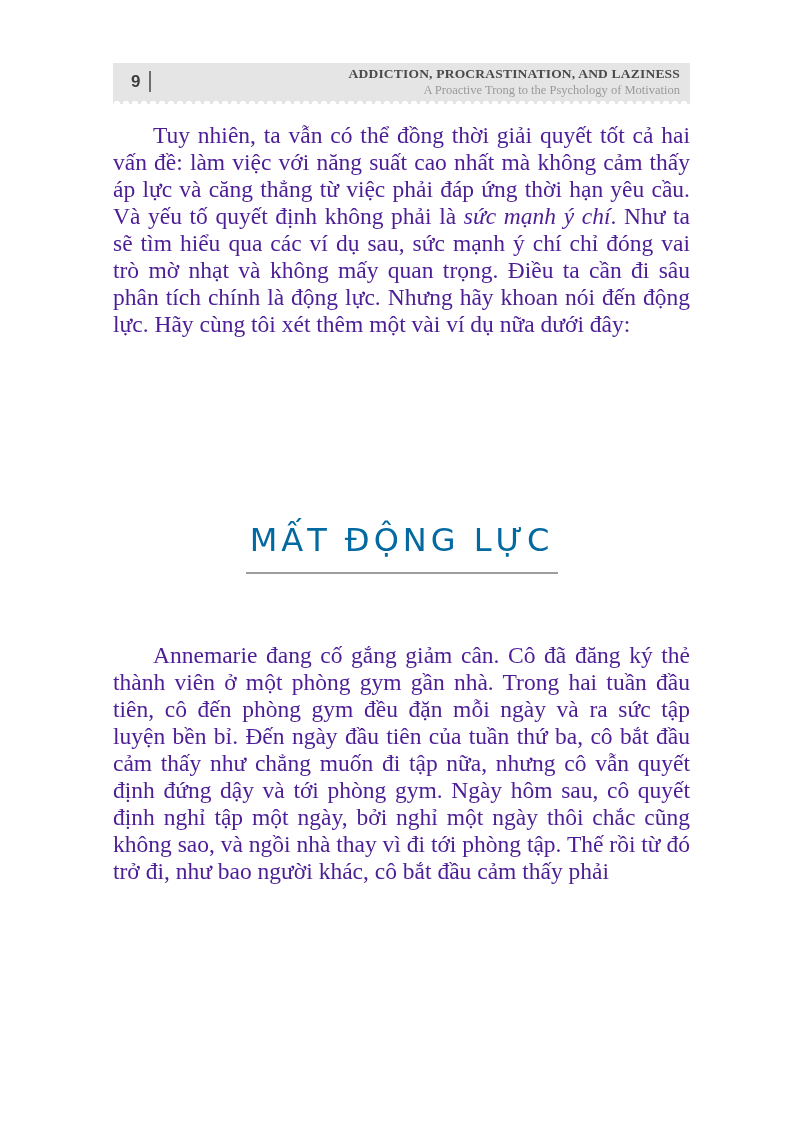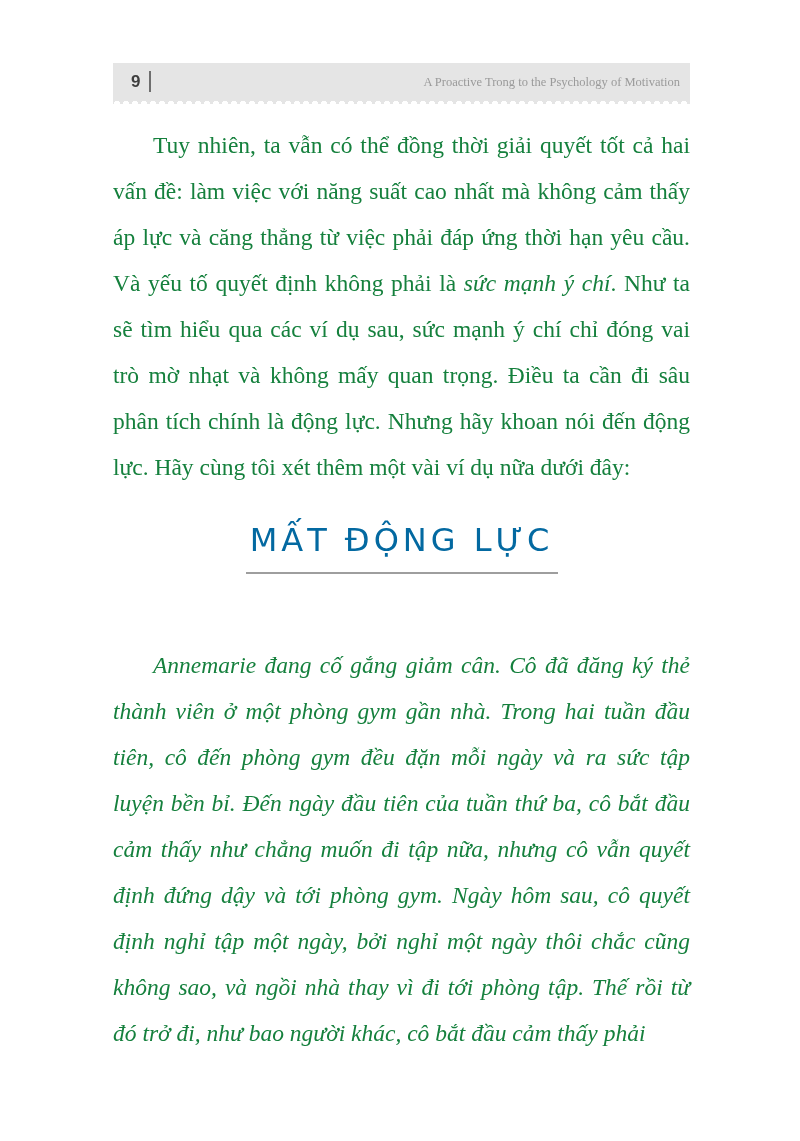--- a/index.html
+++ b/index.html
@@ -68,27 +68,27 @@
     margin-top: 1px;
   }
 
   
   .body-par {
     position: absolute;
     left: 113px;
     width: 577px;
     margin: 0;
     font-size: 23.5px;
-    line-height: 46px;
-    color: #15803d;
+    line-height: 27px;
+    color: #4c1d95;
     text-align: justify;
     text-indent: 40px;
   }
   .par-1 { top: 122px; }
-  .par-2 { top: 642px; font-style: italic; }
+  .par-2 { top: 642px; }
   .italic { font-style: italic; }
 
   
   .section {
     position: absolute;
     left: 113px;
     top: 521px;
     width: 577px;
     text-align: center;
   }
@@ -111,20 +111,21 @@
 
 <div class="page">
 
   <div class="header-band">
     <div class="band-inner">
       <div class="page-num-wrap">
         <span class="page-num">9</span>
         <span class="page-num-bar"></span>
       </div>
       <div class="band-titles">
+        <div class="band-title">ADDICTION, PROCRASTINATION, AND LAZINESS</div>
         <div class="band-subtitle">A Proactive Trong to the Psychology of Motivation</div>
       </div>
     </div>
   </div>
 
   <p class="body-par par-1"><span>Tuy nhiên, ta vẫn có thể đồng thời giải quyết tốt cả hai vấn đề: làm việc với năng suất cao nhất mà không cảm thấy áp lực và căng thẳng từ việc phải đáp ứng thời hạn yêu cầu. Và yếu tố quyết định không phải là </span><span class="italic">sức mạnh ý chí</span><span>. Như ta sẽ tìm hiểu qua các ví dụ sau, sức mạnh ý chí chỉ đóng vai trò mờ nhạt và không mấy quan trọng. Điều ta cần đi sâu phân tích chính là động lực. Nhưng hãy khoan nói đến động lực. Hãy cùng tôi xét thêm một vài ví dụ nữa dưới đây:</span></p>
 
   <div class="section">
     <div class="section-title">MẤT ĐỘNG LỰC</div>
     <div class="section-rule"></div>

